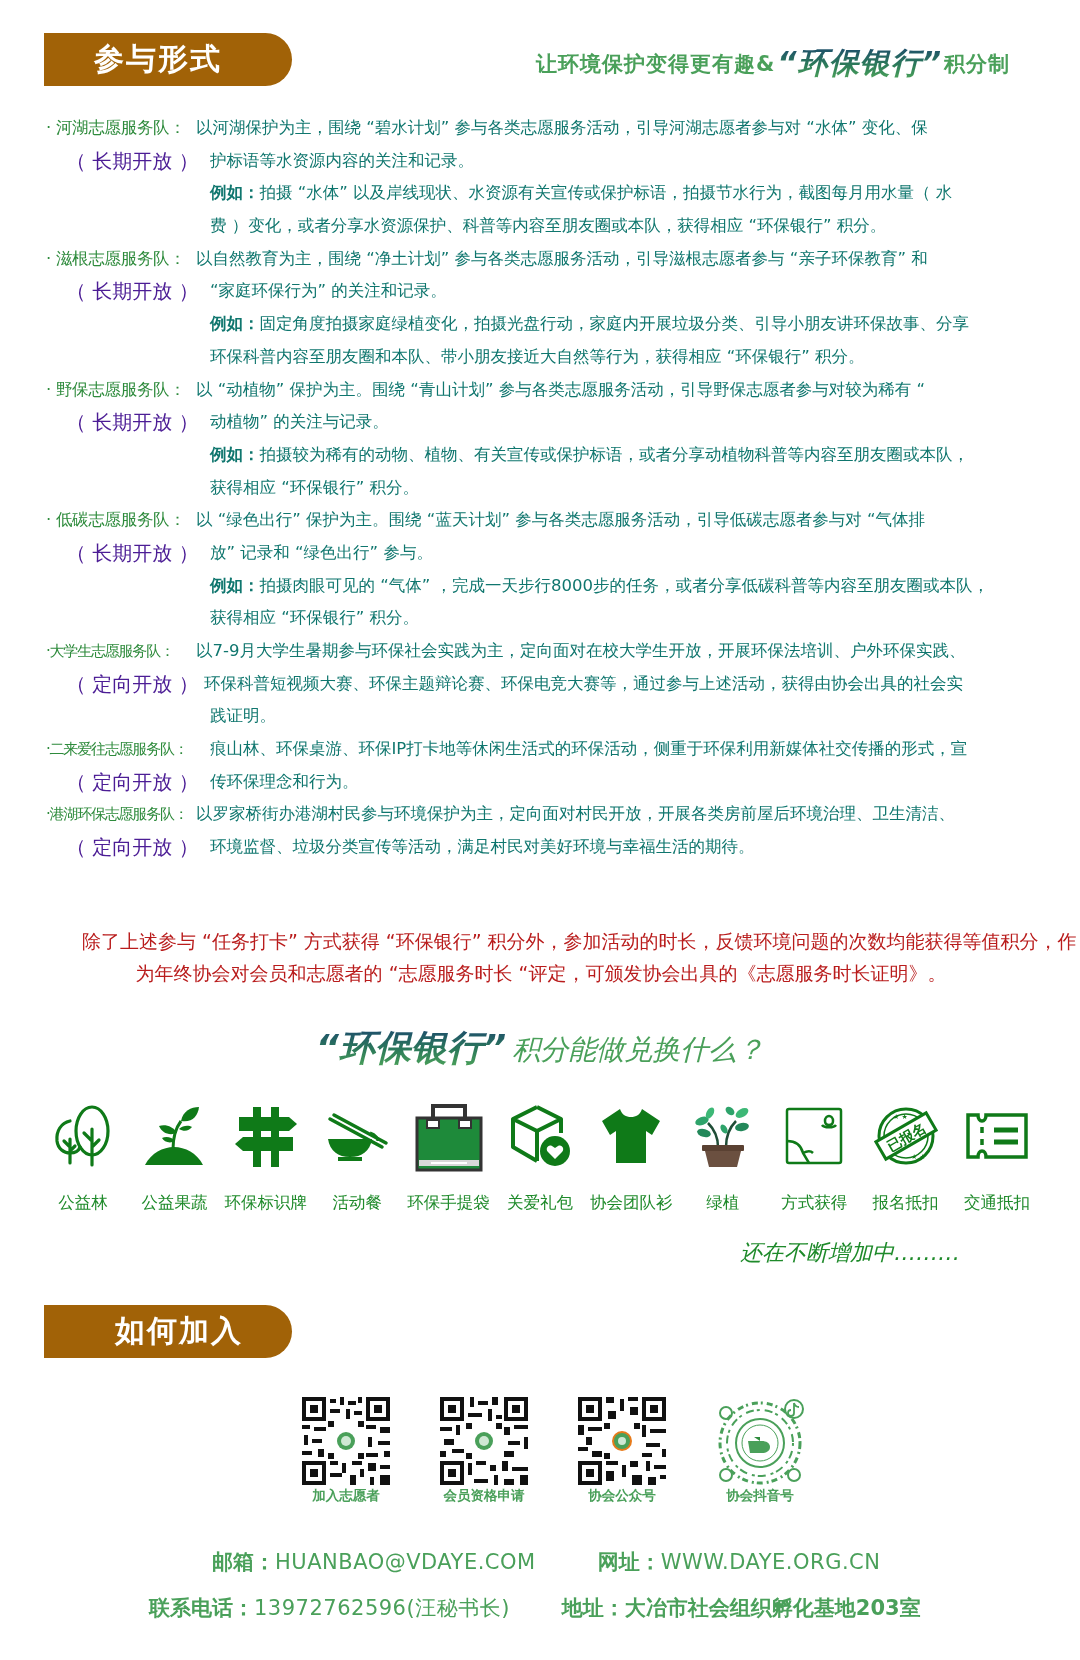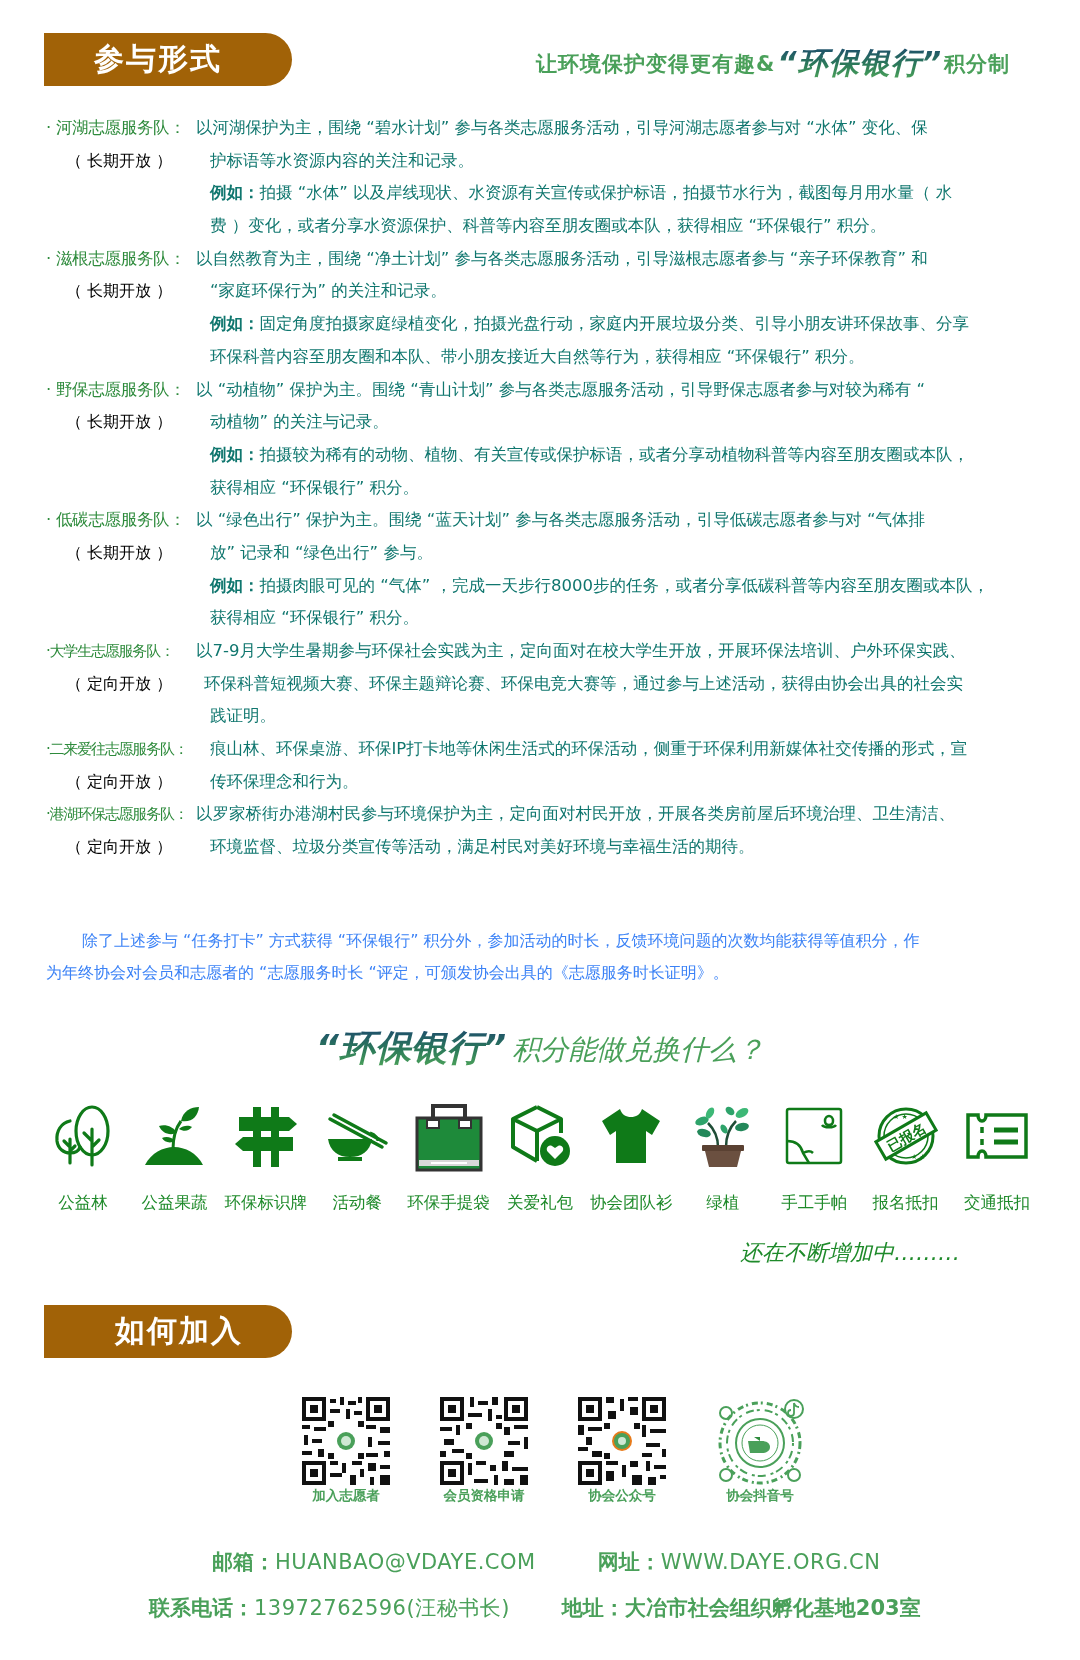--- a/index.html
+++ b/index.html
@@ -27,30 +27,30 @@
     background: linear-gradient(180deg, #1e4f6b 0%, #2c7a5a 55%, #4aa05a 100%);
     -webkit-background-clip: text; background-clip: text; color: transparent;
     margin: 0 2px; line-height: 1;
   }
 
   .teams { position: absolute; top: 112px; left: 46px; width: 990px; }
   .team { display: flex; }
   .team-left { width: 158px; flex-shrink: 0; }
   .team-name { color: #2e8b3c; font-size: 16.5px; white-space: nowrap; height: 32.7px; line-height: 32.7px; letter-spacing: -0.3px; }
   .team-name.narrow { font-size: 15px; letter-spacing: -1.2px; }
-  .team-open { font-size: 16px; color: #000000; height: 32.7px; line-height: 32.7px; padding-left: 20px; white-space: nowrap; }
+  .team-open { font-size: 20px; color: #4c1d95; height: 32.7px; line-height: 32.7px; padding-left: 20px; white-space: nowrap; }
   .team-right { flex: 1; font-size: 16.5px; line-height: 32.7px; color: #0f766e; }
   .team-right .line { white-space: nowrap; height: 32.7px; overflow: visible; }
   .team-right .colon-line { margin-left: -8px; }
   .team-right .indent { padding-left: 6px; }
   .eg-label { font-weight: bold; }
 
   .summary {
     position: absolute; top: 925px; left: 46px; width: 990px;
-    font-size: 16px; line-height: 32px; color: #3b82f6;
+    font-size: 19px; line-height: 32px; color: #b91c1c; text-align: center;
   }
   .summary .l1 { padding-left: 36px; white-space: nowrap; }
   .summary .l2 { white-space: nowrap; }
 
   .exchange-title {
     position: absolute; top: 1030px; left: 0; width: 1080px;
     display: flex; justify-content: center; align-items: flex-end;
   }
   .exchange-title .brand {
     font-size: 36px; font-weight: bold; font-style: italic;
@@ -289,21 +289,21 @@
   </div>
   <div class="reward">
     <div class="reward-icon">
       <svg width="66" height="66" viewBox="0 0 66 66" fill="none" stroke="#0f7a18" stroke-width="2.5">
         <rect x="6" y="6" width="54" height="54" rx="2"></rect>
         <path d="M6 38c8 0 14 4 16 12l6 10M22 50c4-2 8-2 10 0"></path>
         <path d="M44 18c0-3 2-5 4-5s4 2 4 5-2 4-4 4-4-1-4-4z"></path>
         <path d="M41 22c2 3 12 3 14 0"></path>
       </svg>
     </div>
-    <div class="reward-label">手工手帕</div>
+    <div class="reward-label">方式获得</div>
   </div>
   <div class="reward">
     <div class="reward-icon">
       <svg width="66" height="66" viewBox="0 0 66 66">
         <circle cx="33" cy="33" r="27" fill="none" stroke="#0f7a18" stroke-width="3"></circle>
         <circle cx="33" cy="33" r="22" fill="none" stroke="#0f7a18" stroke-width="1.5"></circle>
         <g transform="rotate(-30 33 33)">
           <rect x="4" y="23" width="58" height="20" fill="#fff" stroke="#0f7a18" stroke-width="3"></rect>
           <text x="33" y="39" font-size="14" font-weight="bold" text-anchor="middle" fill="#0f7a18" font-family="DejaVu Sans, sans-serif">已报名</text>
         </g>

